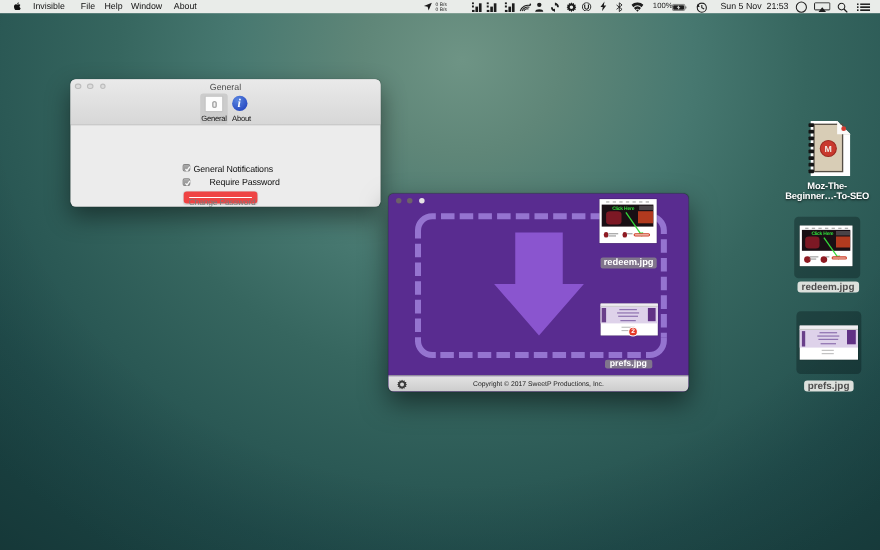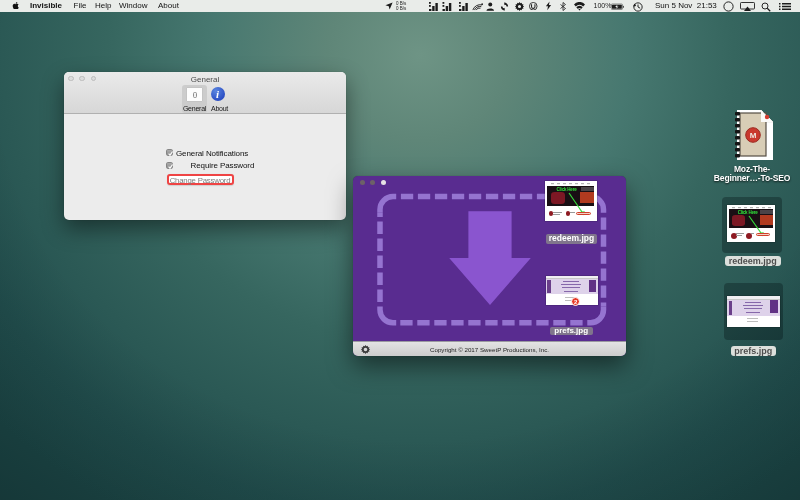--- a/index.html
+++ b/index.html
@@ -18,21 +18,21 @@
   #menubar {
     position:absolute; top:0; left:0; width:800px; height:12px;
     background:#e9ece9;
     font-size:8px; color:#111;
   }
   #menubar .mitem { position:absolute; top:0; line-height:12px; white-space:nowrap; }
   .mb-icon { position:absolute; }
 
   
   #genwin {
-    position:absolute; left:64px; top:71.5px; width:282px; height:148px;
+    position:absolute; left:64px; top:71.5px; width:282px; height:116px;
     border-radius:5px; background:#ececec;
     box-shadow:0 9px 22px rgba(0,0,0,0.45), 0 0 1px rgba(0,0,0,0.35);
   }
   #genwin .header {
     position:absolute; left:0; top:0; right:0; height:42px;
     background:linear-gradient(#eaeaea,#d7d7d7);
     border-bottom:1px solid #b0b0b0;
     border-radius:5px 5px 0 0;
   }
   .dot { position:absolute; border-radius:50%; }
@@ -64,21 +64,21 @@
     font-family:"Liberation Serif", serif; font-style:italic; font-weight:bold;
   }
   .cbrow { position:absolute; font-size:8px; color:#101010; line-height:8px; letter-spacing:-0.1px; }
   .cbox {
     position:absolute; left:0; top:-0.5px; width:7px; height:7px;
     background:linear-gradient(#ababab,#8f8f8f); border:1px solid #858585; border-radius:1.8px;
   }
   .cbox svg { position:absolute; left:0px; top:0px; }
   #chgbtn {
     position:absolute; left:102.5px; top:102.5px; width:67px; height:10.5px;
-    background:#ffffff; border:2px solid #ef4444; border-radius:3px;
+    background:#ffffff; border:5px solid #ef4444; border-radius:3px;
     font-size:7.8px; color:#7b7b7b; text-align:center; line-height:9px;
     white-space:nowrap; letter-spacing:-0.2px; box-shadow:0 0.5px 1px rgba(0,0,0,0.12);
   }
 
   
   #purwin {
     position:absolute; left:353px; top:175.5px; width:273px; height:180px;
     border-radius:5px; background:#592c90;
     box-shadow:0 10px 24px rgba(0,0,0,0.5), 0 0 1px rgba(0,0,0,0.4);
   }
@@ -127,21 +127,21 @@
   .fname { position:absolute; color:#fff; font-weight:bold; font-size:8.5px; text-align:center;
     text-shadow:0 1px 2px rgba(0,0,0,0.8); line-height:9.5px; }
 </style>
 </head>
 <body>
 
 <div id="menubar">
   <svg class="mb-icon" style="left:11.5px; top:1.8px;" width="7.5" height="7.5" viewBox="0 0 24 24">
     <path fill="#111" d="M12.152 6.896c-.948 0-2.415-1.078-3.96-1.04-2.04.027-3.91 1.183-4.961 3.014-2.117 3.675-.546 9.103 1.519 12.09 1.013 1.454 2.208 3.09 3.792 3.03 1.52-.065 2.09-.987 3.935-.987 1.831 0 2.35.987 3.96.948 1.637-.026 2.676-1.48 3.676-2.948 1.156-1.688 1.636-3.325 1.662-3.415-.039-.013-3.182-1.221-3.22-4.857-.026-3.04 2.48-4.494 2.597-4.559-1.429-2.09-3.623-2.324-4.39-2.376-2-.156-3.675 1.09-4.61 1.09zM15.53 3.83c.843-1.012 1.4-2.427 1.245-3.83-1.207.052-2.662.805-3.532 1.818-.78.896-1.454 2.338-1.273 3.714 1.338.104 2.715-.688 3.559-1.701"></path>
   </svg>
-  <div class="mitem" style="left:30px; font-weight:bold;">Invisible</div>
+  <div class="mitem" style="left:30px; font-weight:normal;">Invisible</div>
   <div class="mitem" style="left:73.5px;">File</div>
   <div class="mitem" style="left:95px;">Help</div>
   <div class="mitem" style="left:119px;">Window</div>
   <div class="mitem" style="left:158px;">About</div>
   <div id="mb-right">
 
     <svg class="mb-icon" style="left:385px; top:2px;" width="8" height="8" viewBox="0 0 10 10">
       <path d="M9.5 0.5 L5.8 9.5 L4.7 5.3 L0.5 4.2 Z" fill="#1a1a1a"></path>
     </svg>
 

